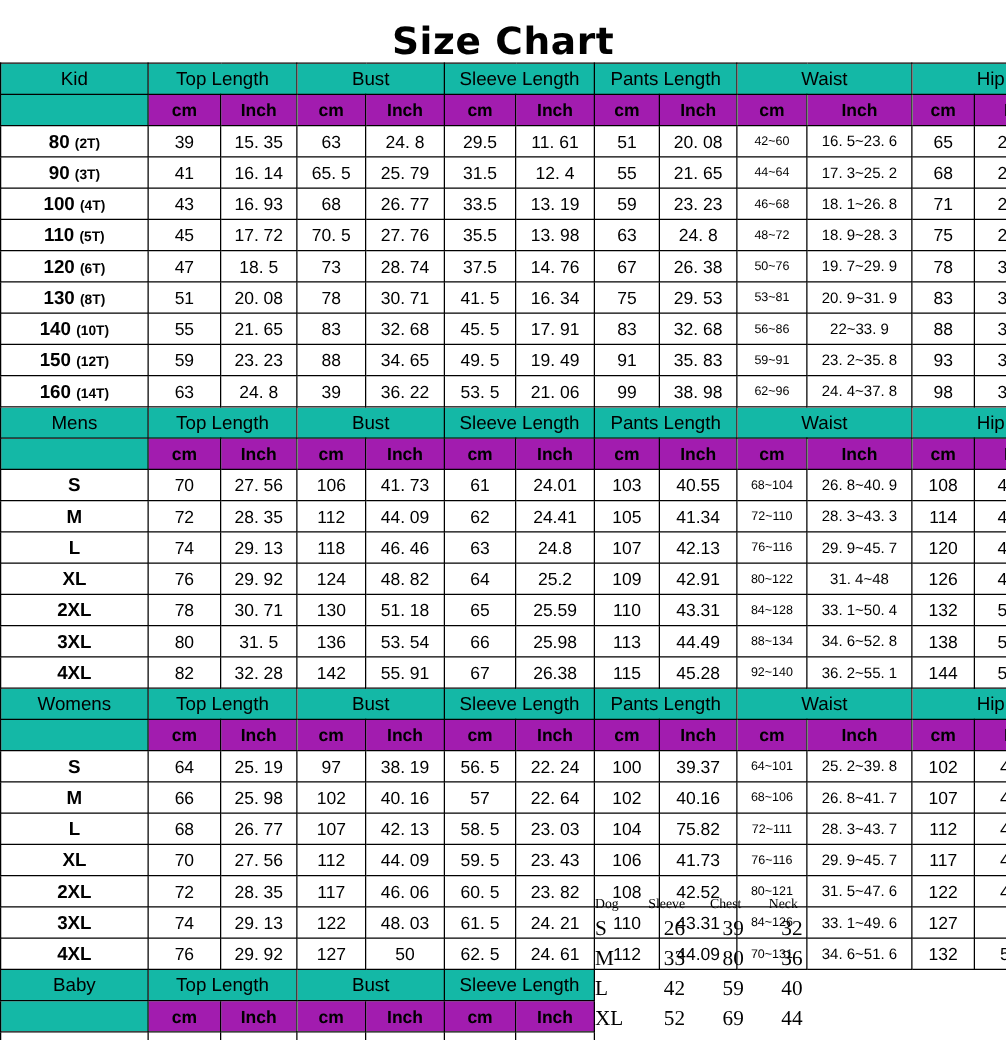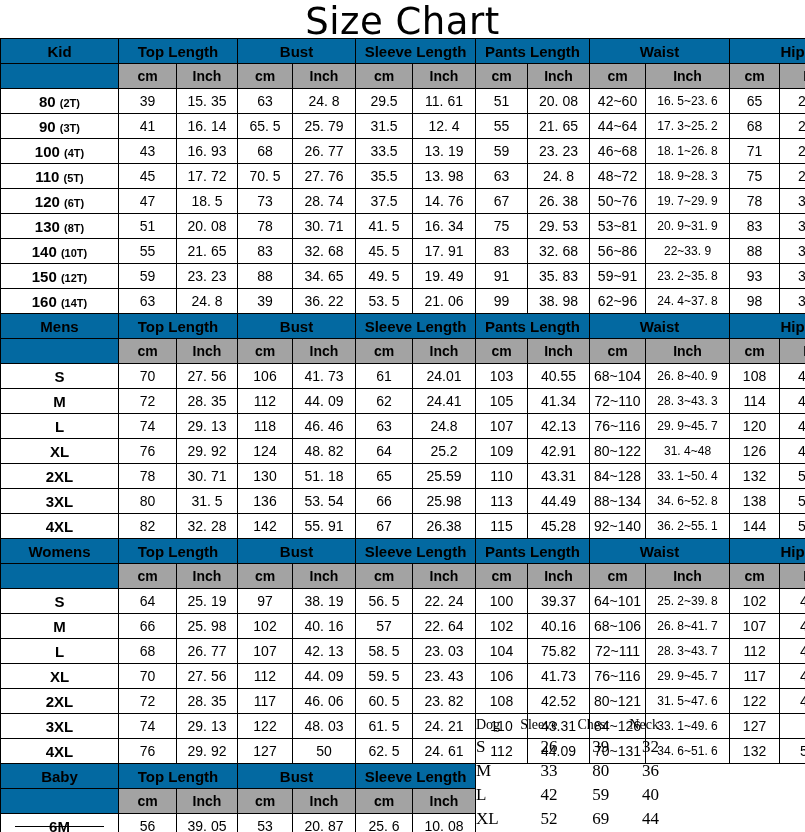--- a/index.html
+++ b/index.html
@@ -6,70 +6,70 @@
   body{
     width:805px;height:832px;
     background:#ffffff;
     font-family:"Liberation Sans", sans-serif;
     color:#000;
     overflow:hidden;
   }
   .page{position:relative;width:805px;height:832px;}
   .title{
     text-align:center;
-    font-weight:normal;
-    font-size:37px;
+    font-weight:bold;
+    font-size:30px;
     letter-spacing:0.5px;
     line-height:32px;
-    padding-top:6px;
+    padding-top:18px;
     font-family:"DejaVu Sans", sans-serif;
   }
   table.chart{
     border-collapse:collapse;
     width:805px;
     table-layout:fixed;
     font-size:13px;
   }
   table.chart td{
     border:1px solid #000;
     text-align:center;
     padding:1px 2px;
     height:22px;
     vertical-align:middle;
     overflow:hidden;
     white-space:nowrap;
   }
   
-  .grp{background:#0369a1;font-weight:bold;font-size:15px;}
-  .unit{background:#a3a3a3;font-weight:bold;font-size:14px;}
+  .grp{background:#14b8a6;font-weight:normal;font-size:15px;}
+  .unit{background:#a21caf;font-weight:bold;font-size:14px;}
   .sizecell{font-weight:bold;font-size:15px;}
   .kidsize{font-size:15px;font-weight:bold;margin-left:20px;}
   .kidsize .sub{font-size:11px;font-weight:bold;}
   .val{font-size:14px;text-align:left;padding-left:5px;}
   .valc{font-size:14px;}
-  .waist-main{font-size:14px;text-align:left;padding-left:4px;}
+  .waist-main{font-size:10px;text-align:left;padding-left:4px;}
   .waist-in{font-size:12px;text-align:left;padding-left:3px;}
   .nb{border:none !important;background:#fff;}
   
   .dogwrap{
     position:absolute;
     left:470px;top:715px;
     width:330px;
   }
   table.dog{
     border-collapse:collapse;
     font-size:17px;
     font-family:"Liberation Serif", serif;
   }
   table.dog td{
     padding:2px 14px 2px 6px;
     text-align:left;
     white-space:nowrap;
   }
-  table.dog td.hdr{font-size:14px;}
+  table.dog td.hdr{font-size:11px;}
   table.dog td.num{text-align:right;padding-left:16px;}
   .strike{position:relative;}
   .strike:after{
     content:"";position:absolute;left:12%;right:12%;top:52%;
     border-top:1px solid #000;
   }
 </style>
 </head>
 <body>
 

